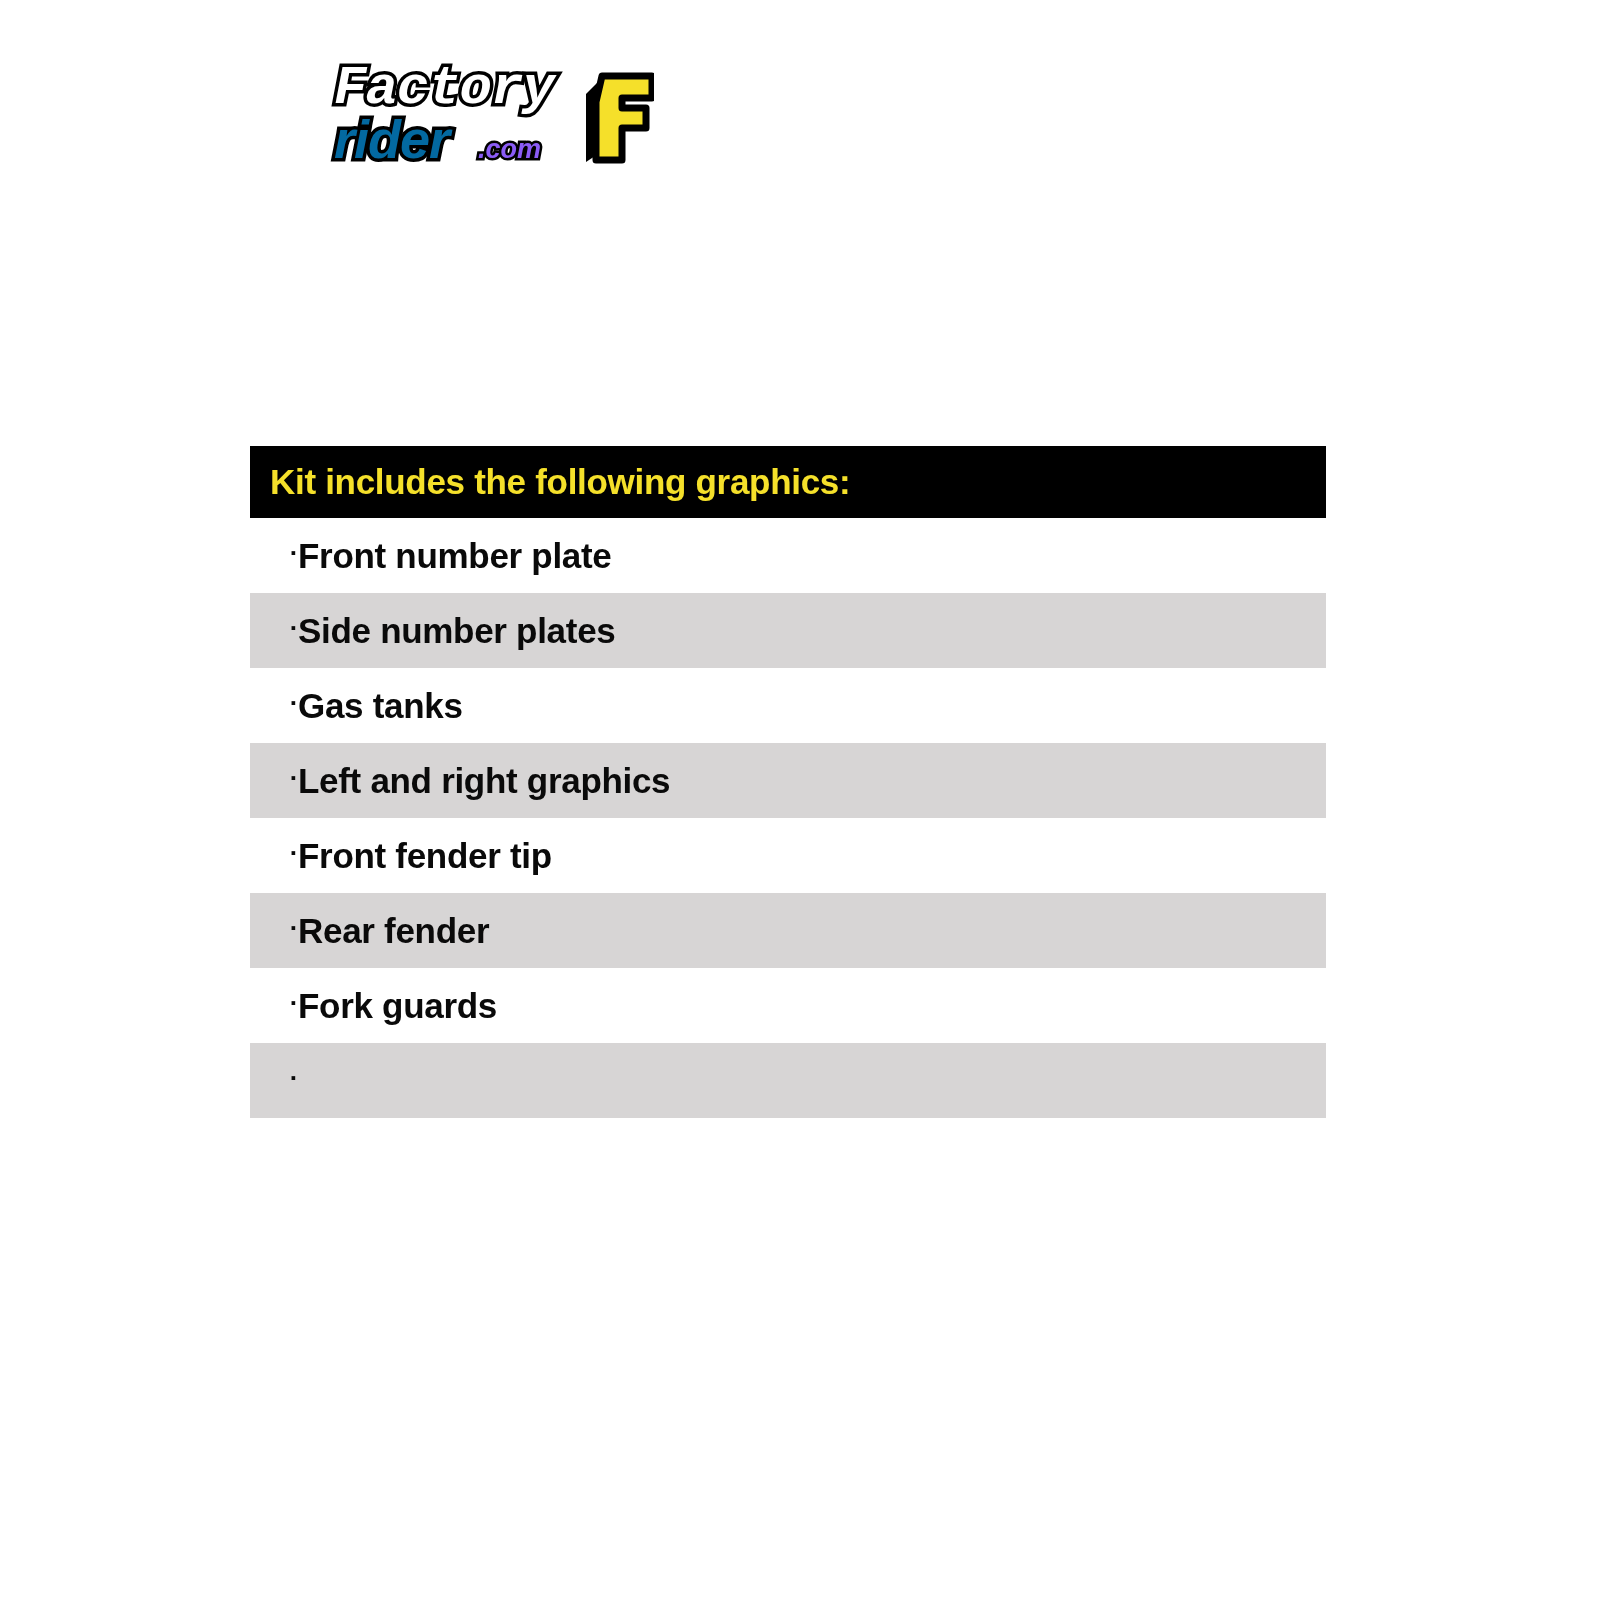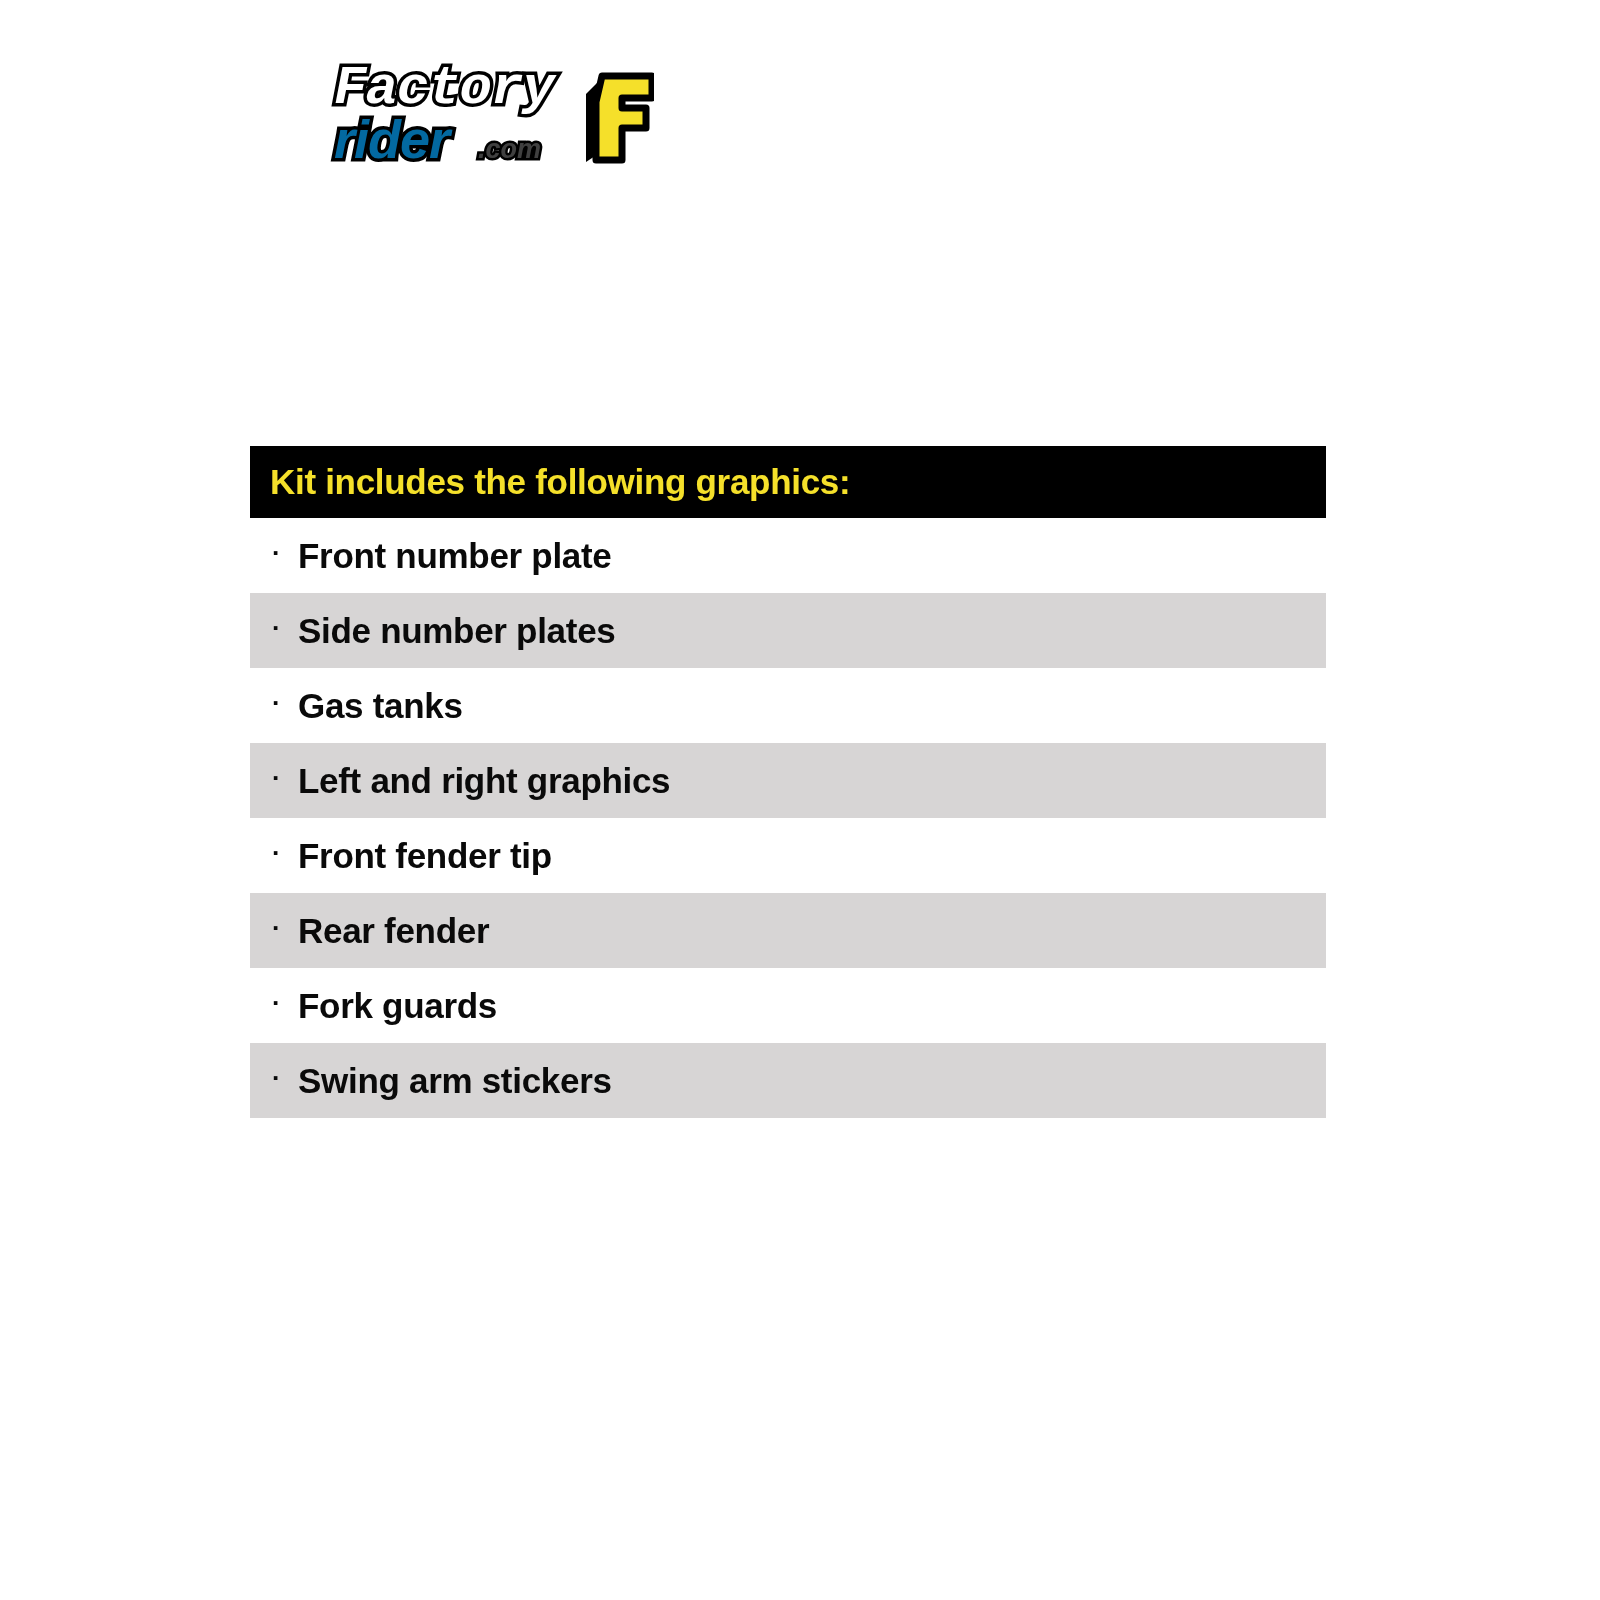--- a/index.html
+++ b/index.html
@@ -58,39 +58,40 @@
     paint-order: stroke fill;
     white-space: nowrap;
   }
   .logo-dotcom {
     position: absolute;
     left: 148px;
     top: 74px;
     font-size: 27px;
     font-weight: bold;
     font-style: italic;
-    color: #404040;
+    color: #8b5cf6;
     -webkit-text-stroke: 5px #000000;
     paint-order: stroke fill;
     white-space: nowrap;
   }
   .logo-mark {
     position: absolute;
     left: 252px;
     top: 10px;
     width: 72px;
     height: 92px;
   }
 
   
   .panel {
     position: absolute;
     left: 250px;
     top: 446px;
     width: 1076px;
+    text-align: right;
   }
   .panel-header {
     background: #000000;
     height: 72px;
     display: flex;
     align-items: center;
     padding-left: 20px;
     box-sizing: border-box;
   }
   .panel-header-title {
@@ -172,17 +173,16 @@
     <li class="kit-item shaded">
       <span class="kit-bullet">·</span>
       <span>Rear fender</span>
     </li>
     <li class="kit-item">
       <span class="kit-bullet">·</span>
       <span>Fork guards</span>
     </li>
     <li class="kit-item shaded">
       <span class="kit-bullet">·</span>
-      <span>Swing arm stickers</span>
     </li>
   </ul>
 
 </div>
 
 </body></html>

